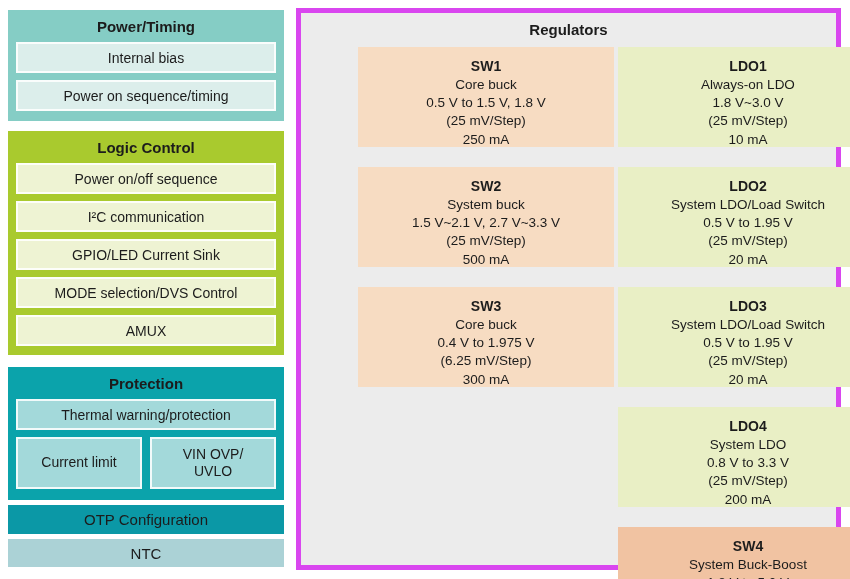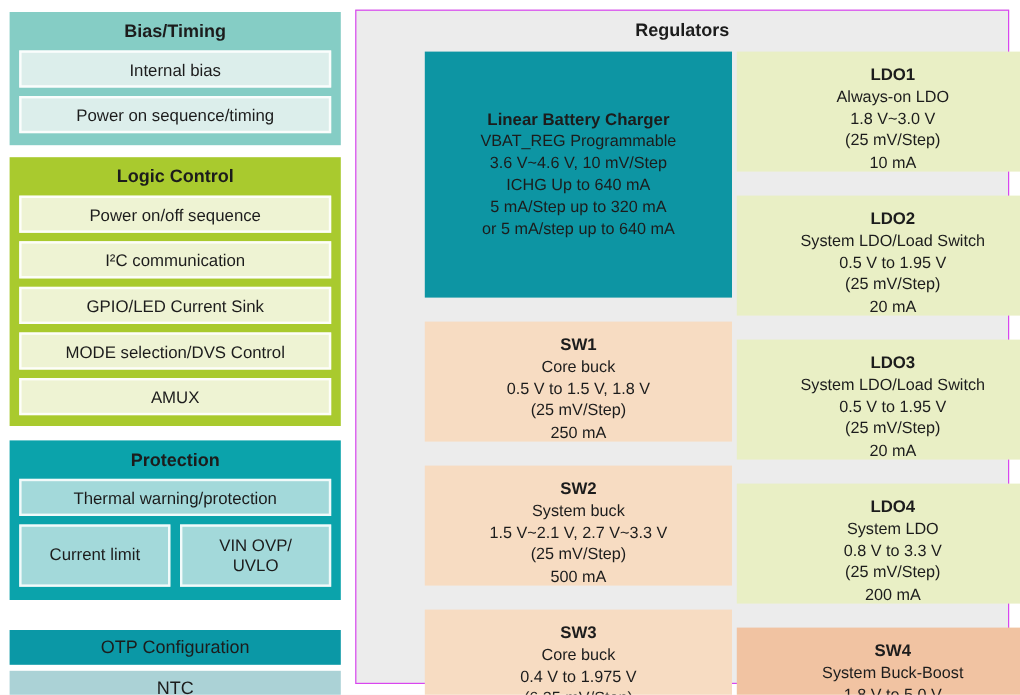--- a/index.html
+++ b/index.html
@@ -35,30 +35,29 @@
   #protection .item { background: var(--protection-item-bg, #a3d9da); }
   .split-row { display: flex; gap: 8px; padding: 0 8px; margin-top: 7px; }
   .split-row .item {
     flex: 1; height: 52px; white-space: pre-line; line-height: 1.25;
   }
 
   .bar {
     position: absolute; left: 8px; width: 276px;
     display: flex; align-items: center; justify-content: center;
     font-size: 15px;
-    margin-top: 20px;
   }
   #otp-bar { top: 505px; height: 29px; background: var(--otp-bg, #0b98a6); }
   #ntc-bar { top: 539px; height: 28px; background: var(--ntc-bg, #abd2d6); }
 
   
   #regulators {
     position: absolute; left: 296px; top: 8px; width: 545px; height: 562px;
     background: var(--regulators-bg, #ececec);
-    border: 1px solid #d946ef;
+    border: 5px solid #d946ef;
   }
   #reg-title {
     text-align: center; font-weight: bold; font-size: 15px; padding-top: 8px;
   }
   .col { position: absolute; top: 34px; display: flex; flex-direction: column; gap: 20px; margin-left: 44px; }
   #col-left  { left: 13px;  width: 256px; }
   #col-right { left: 273px; width: 260px; }
 
   .block { text-align: center; font-size: 13.5px; padding-top: 11px; }
   .block .b-title { font-weight: bold; font-size: 14px; margin-bottom: 2px; }
@@ -70,21 +69,21 @@
     padding-top: 0;
   }
   .sw  { height: 100px; background: var(--sw-bg, #f7dcc2); }
   .ldo { height: 100px; background: var(--ldo-bg, #e9efc5); }
   .sw4 { background: var(--sw4-bg, #f1c3a2); }
 </style>
 </head>
 <body>
 
 <div class="section" id="bias-timing">
-  <div class="sec-title">Bias/Timing</div>
+  <div class="sec-title">Power/Timing</div>
   <div class="items">
     <div class="item">Internal bias</div>
     <div class="item">Power on sequence/timing</div>
   </div>
 </div>
 
 <div class="section" id="logic-control">
   <div class="sec-title">Logic Control</div>
   <div class="items">
     <div class="item">Power on/off sequence</div>
@@ -107,28 +106,20 @@
   </div>
 </div>
 
 <div class="bar" id="otp-bar">OTP Configuration</div>
 <div class="bar" id="ntc-bar">NTC</div>
 
 <div id="regulators">
   <div id="reg-title">Regulators</div>
 
   <div class="col" id="col-left">
-    <div class="block charger">
-      <div class="b-title">Linear Battery Charger</div>
-      <div class="b-body">VBAT_REG Programmable
-3.6 V~4.6 V, 10 mV/Step
-ICHG Up to 640 mA
-5 mA/Step up to 320 mA
-or 5 mA/step up to 640 mA</div>
-    </div>
     <div class="block sw">
       <div class="b-title">SW1</div>
       <div class="b-body">Core buck
 0.5 V to 1.5 V, 1.8 V
 (25 mV/Step)
 250 mA</div>
     </div>
     <div class="block sw">
       <div class="b-title">SW2</div>
       <div class="b-body">System buck

